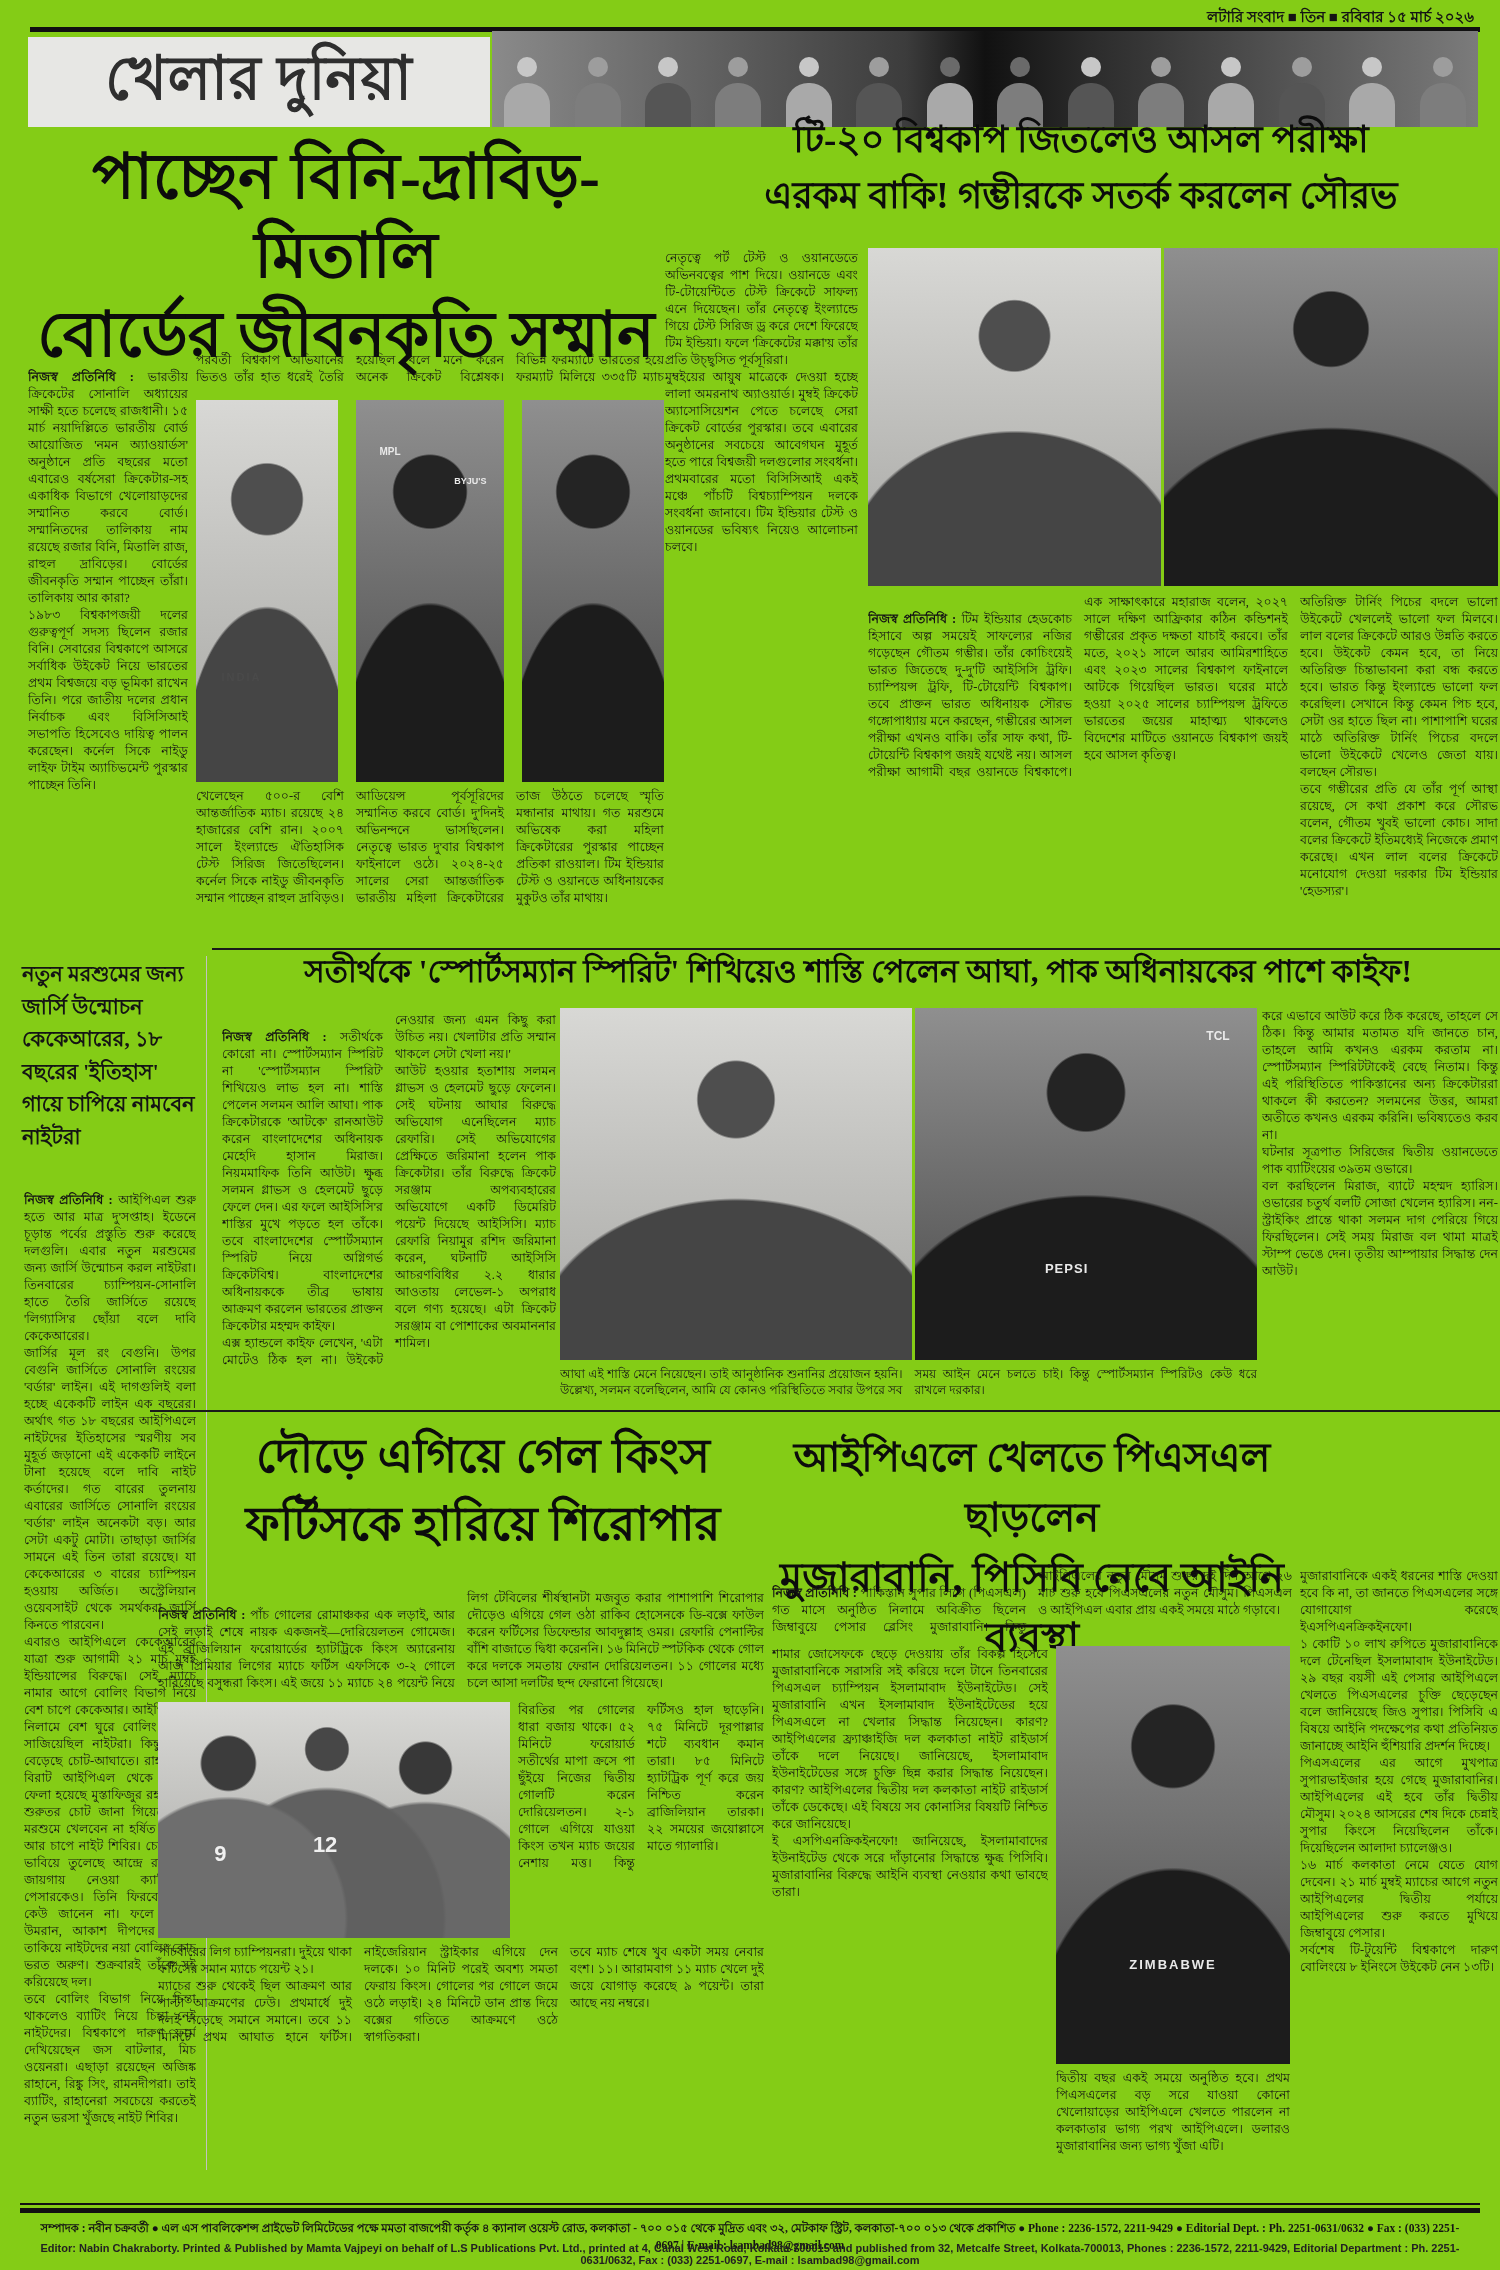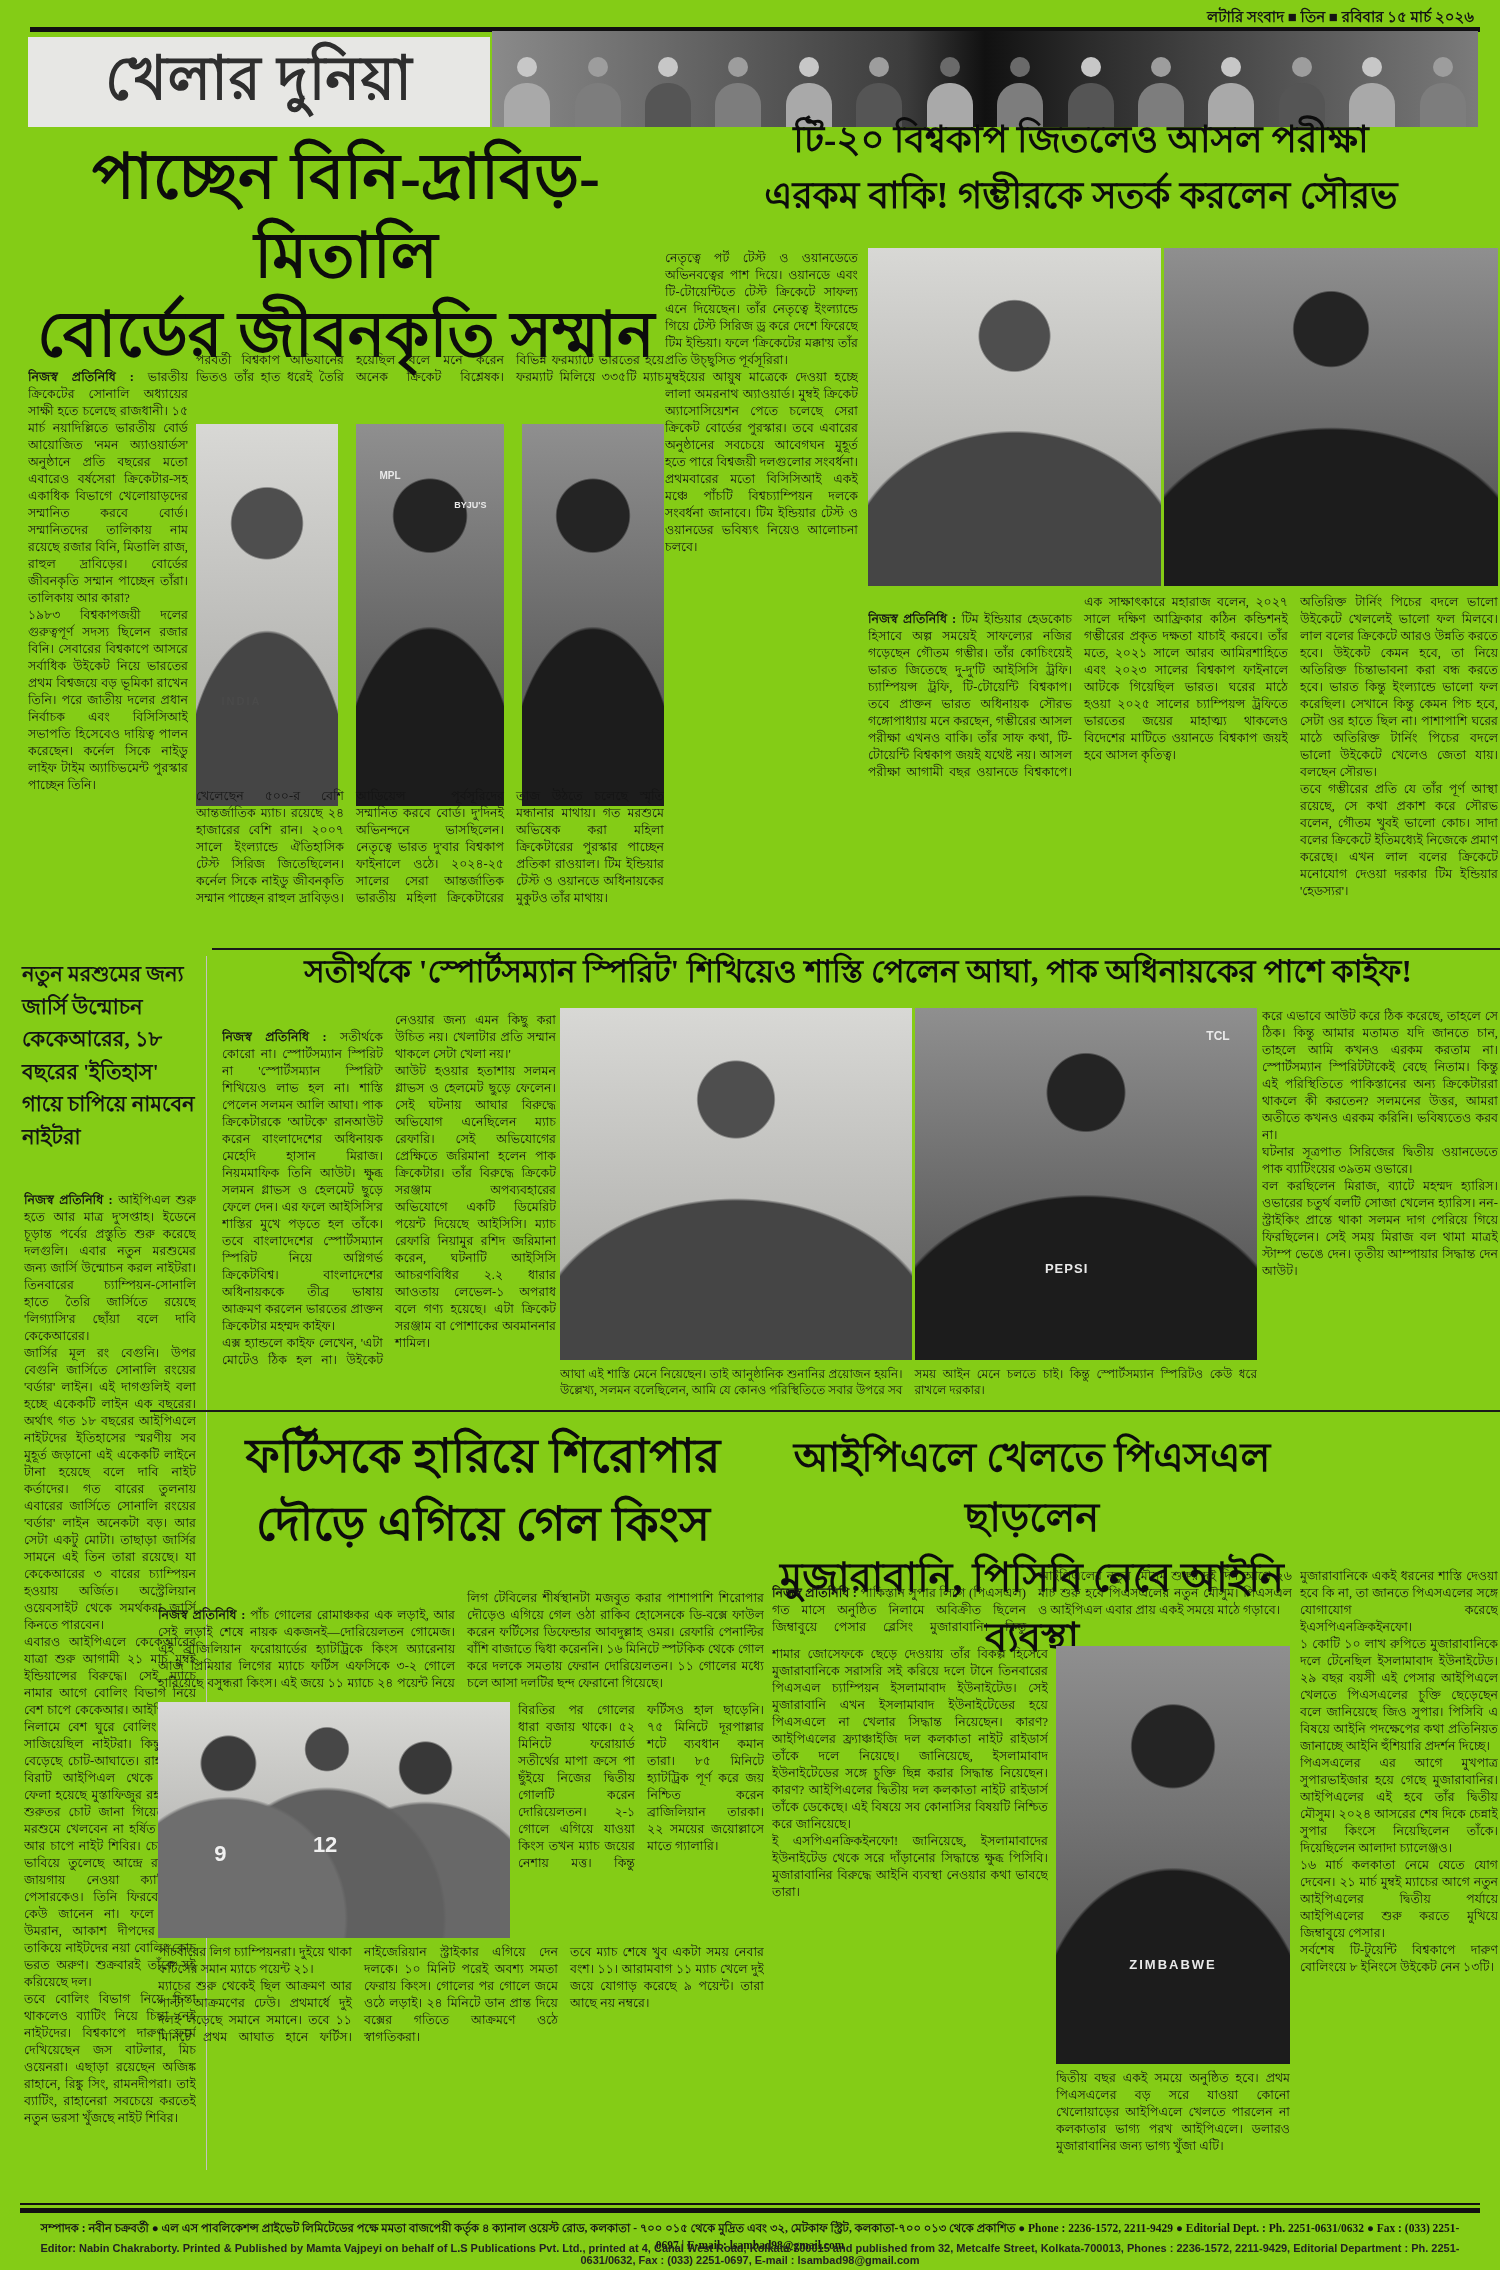--- a/index.html
+++ b/index.html
@@ -100,21 +100,21 @@
 
   <div class="abs hl hl-main">
     <div>পাচ্ছেন বিনি-দ্রাবিড়-মিতালি</div>
     <div>বোর্ডের জীবনকৃতি সম্মান</div>
   </div>
   <div class="abs txt" style="left:28px;top:352px;width:160px;height:600px;">
     <span class="byline">নিজস্ব প্রতিনিধি :</span> <span>ভারতীয় ক্রিকেটের সোনালি অধ্যায়ের সাক্ষী হতে চলেছে রাজধানী। ১৫ মার্চ নয়াদিল্লিতে ভারতীয় বোর্ড আয়োজিত 'নমন অ্যাওয়ার্ডস' অনুষ্ঠানে প্রতি বছরের মতো এবারেও বর্ষসেরা ক্রিকেটার-সহ একাধিক বিভাগে খেলোয়াড়দের সম্মানিত করবে বোর্ড। সম্মানিতদের তালিকায় নাম রয়েছে রজার বিনি, মিতালি রাজ, রাহুল দ্রাবিড়ের। বোর্ডের জীবনকৃতি সম্মান পাচ্ছেন তাঁরা। তালিকায় আর কারা?
 ১৯৮৩ বিশ্বকাপজয়ী দলের গুরুত্বপূর্ণ সদস্য ছিলেন রজার বিনি। সেবারের বিশ্বকাপে আসরে সর্বাধিক উইকেট নিয়ে ভারতের প্রথম বিশ্বজয়ে বড় ভূমিকা রাখেন তিনি। পরে জাতীয় দলের প্রধান নির্বাচক এবং বিসিসিআই সভাপতি হিসেবেও দায়িত্ব পালন করেছেন। কর্নেল সিকে নাইডু লাইফ টাইম অ্যাচিভমেন্ট পুরস্কার পাচ্ছেন তিনি।</span>
   </div>
   <div class="abs txt c3" style="left:196px;top:352px;width:468px;height:44px;">পরবর্তী বিশ্বকাপ অভিযানের ভিতও তাঁর হাত ধরেই তৈরি হয়েছিল বলে মনে করেন অনেক ক্রিকেট বিশ্লেষক। বিভিন্ন ফরম্যাটে ভারতের হয়ে ফরম্যাট মিলিয়ে ৩৩৫টি ম্যাচ খেলেছেন। শুভমান গিলকে বর্ষসেরা ক্রিকেটারের পুরস্কার দেবে বিসিসিআই। টেস্ট ক্রিকেট থেকে রোহিত</div>
-  <div class="abs" style="left:196px;top:400px;width:468px;height:382px;display:flex;gap:18px;margin-top:24px;">
+  <div class="abs" style="left:196px;top:400px;width:468px;height:382px;display:flex;gap:18px;">
     <div class="photo" style="position:relative;flex:1;">
       <span class="jl jl-india">INDIA</span>
     </div>
     <div class="photo dark" style="position:relative;flex:1.05;">
       <span class="jl jl-mpl">MPL</span>
       <span class="jl jl-byju">BYJU'S</span>
     </div>
     <div class="photo dark" style="position:relative;flex:1;"></div>
   </div>
   <div class="abs txt c3" style="left:196px;top:788px;width:468px;height:164px;">খেলেছেন ৫০০-র বেশি আন্তর্জাতিক ম্যাচ। রয়েছে ২৪ হাজারের বেশি রান। ২০০৭ সালে ইংল্যান্ডে ঐতিহাসিক টেস্ট সিরিজ জিতেছিলেন। কর্নেল সিকে নাইডু জীবনকৃতি সম্মান পাচ্ছেন রাহুল দ্রাবিড়ও। আডিয়েন্স পূর্বসূরিদের সম্মানিত করবে বোর্ড। দু'দিনই অভিনন্দনে ভাসছিলেন। নেতৃত্বে ভারত দু'বার বিশ্বকাপ ফাইনালে ওঠে। ২০২৪-২৫ সালের সেরা আন্তর্জাতিক ভারতীয় মহিলা ক্রিকেটারের তাজ উঠতে চলেছে স্মৃতি মন্ধানার মাথায়। গত মরশুমে অভিষেক করা মহিলা ক্রিকেটারের পুরস্কার পাচ্ছেন প্রতিকা রাওয়াল। টিম ইন্ডিয়ার টেস্ট ও ওয়ানডে অধিনায়কের মুকুটও তাঁর মাথায়।</div>
@@ -156,22 +156,22 @@
     <span class="jl jl-pepsi">PEPSI</span>
   </div>
   <div class="abs txt" style="left:1262px;top:1008px;width:236px;height:392px;">করে এভাবে আউট করে ঠিক করেছে, তাহলে সে ঠিক। কিন্তু আমার মতামত যদি জানতে চান, তাহলে আমি কখনও এরকম করতাম না। স্পোর্টসম্যান স্পিরিটটাকেই বেছে নিতাম। কিন্তু এই পরিস্থিতিতে পাকিস্তানের অন্য ক্রিকেটাররা থাকলে কী করতেন? সলমনের উত্তর, আমরা অতীতে কখনও এরকম করিনি। ভবিষ্যতেও করব না।
 ঘটনার সূত্রপাত সিরিজের দ্বিতীয় ওয়ানডেতে পাক ব্যাটিংয়ের ৩৯তম ওভারে।
 বল করছিলেন মিরাজ, ব্যাটে মহম্মদ হ্যারিস। ওভারের চতুর্থ বলটি সোজা খেলেন হ্যারিস। নন-স্ট্রাইকিং প্রান্তে থাকা সলমন দাগ পেরিয়ে গিয়ে ফিরছিলেন। সেই সময় মিরাজ বল থামা মাত্রই স্টাম্প ভেঙে দেন। তৃতীয় আম্পায়ার সিদ্ধান্ত দেন আউট।</div>
   <div class="abs txt c2" style="left:560px;top:1366px;width:697px;height:36px;font-size:12px;">আঘা এই শাস্তি মেনে নিয়েছেন। তাই আনুষ্ঠানিক শুনানির প্রয়োজন হয়নি। উল্লেখ্য, সলমন বলেছিলেন, আমি যে কোনও পরিস্থিতিতে সবার উপরে সব সময় আইন মেনে চলতে চাই। কিন্তু স্পোর্টসম্যান স্পিরিটও কেউ ধরে রাখলে দরকার।</div>
 
   <div class="abs hr" style="left:150px;top:1410px;width:1350px;height:2px;"></div>
 
   <div class="abs hl hl-kings">
+    <div>দৌড়ে এগিয়ে গেল কিংস</div>
     <div>ফর্টিসকে হারিয়ে শিরোপার</div>
-    <div>দৌড়ে এগিয়ে গেল কিংস</div>
   </div>
   <div class="abs txt c2" style="left:158px;top:1590px;width:606px;height:106px;">
     <span class="byline">নিজস্ব প্রতিনিধি :</span> <span>পাঁচ গোলের রোমাঞ্চকর এক লড়াই, আর সেই লড়াই শেষে নায়ক একজনই—দোরিয়েলতন গোমেজ। এই ব্রাজিলিয়ান ফরোয়ার্ডের হ্যাটট্রিকে কিংস অ্যারেনায় আজ প্রিমিয়ার লিগের ম্যাচে ফর্টিস এফসিকে ৩-২ গোলে হারিয়েছে বসুন্ধরা কিংস। এই জয়ে ১১ ম্যাচে ২৪ পয়েন্ট নিয়ে লিগ টেবিলের শীর্ষস্থানটা মজবুত করার পাশাপাশি শিরোপার দৌড়েও এগিয়ে গেল ওঠা রাকিব হোসেনকে ডি-বক্সে ফাউল করেন ফর্টিসের ডিফেন্ডার আবদুল্লাহ ওমর। রেফারি পেনাল্টির বাঁশি বাজাতে দ্বিধা করেননি। ১৬ মিনিটে স্পটকিক থেকে গোল করে দলকে সমতায় ফেরান দোরিয়েলতন। ১১ গোলের মধ্যে চলে আসা দলটির ছন্দ ফেরানো গিয়েছে।</span>
   </div>
   <div class="photo group" style="left:158px;top:1702px;width:352px;height:236px;">
     <span class="jl jl-n9">9</span>
     <span class="jl jl-n12">12</span>
   </div>
   <div class="abs txt c2" style="left:518px;top:1702px;width:246px;height:236px;">বিরতির পর গোলের ধারা বজায় থাকে। ৫২ মিনিটে ফরোয়ার্ড সতীর্থের মাপা ক্রসে পা ছুঁইয়ে নিজের দ্বিতীয় গোলটি করেন দোরিয়েলতন। ২-১ গোলে এগিয়ে যাওয়া কিংস তখন ম্যাচ জয়ের নেশায় মত্ত। কিন্তু ফর্টিসও হাল ছাড়েনি। ৭৫ মিনিটে দূরপাল্লার শটে ব্যবধান কমান তারা। ৮৫ মিনিটে হ্যাটট্রিক পূর্ণ করে জয় নিশ্চিত করেন ব্রাজিলিয়ান তারকা। ২২ সময়ের জয়োল্লাসে মাতে গ্যালারি।</div>
   <div class="abs txt c3" style="left:158px;top:1944px;width:606px;height:252px;">পাঁচবারের লিগ চ্যাম্পিয়নরা। দুইয়ে থাকা ফর্টিসের সমান ম্যাচে পয়েন্ট ২১।

